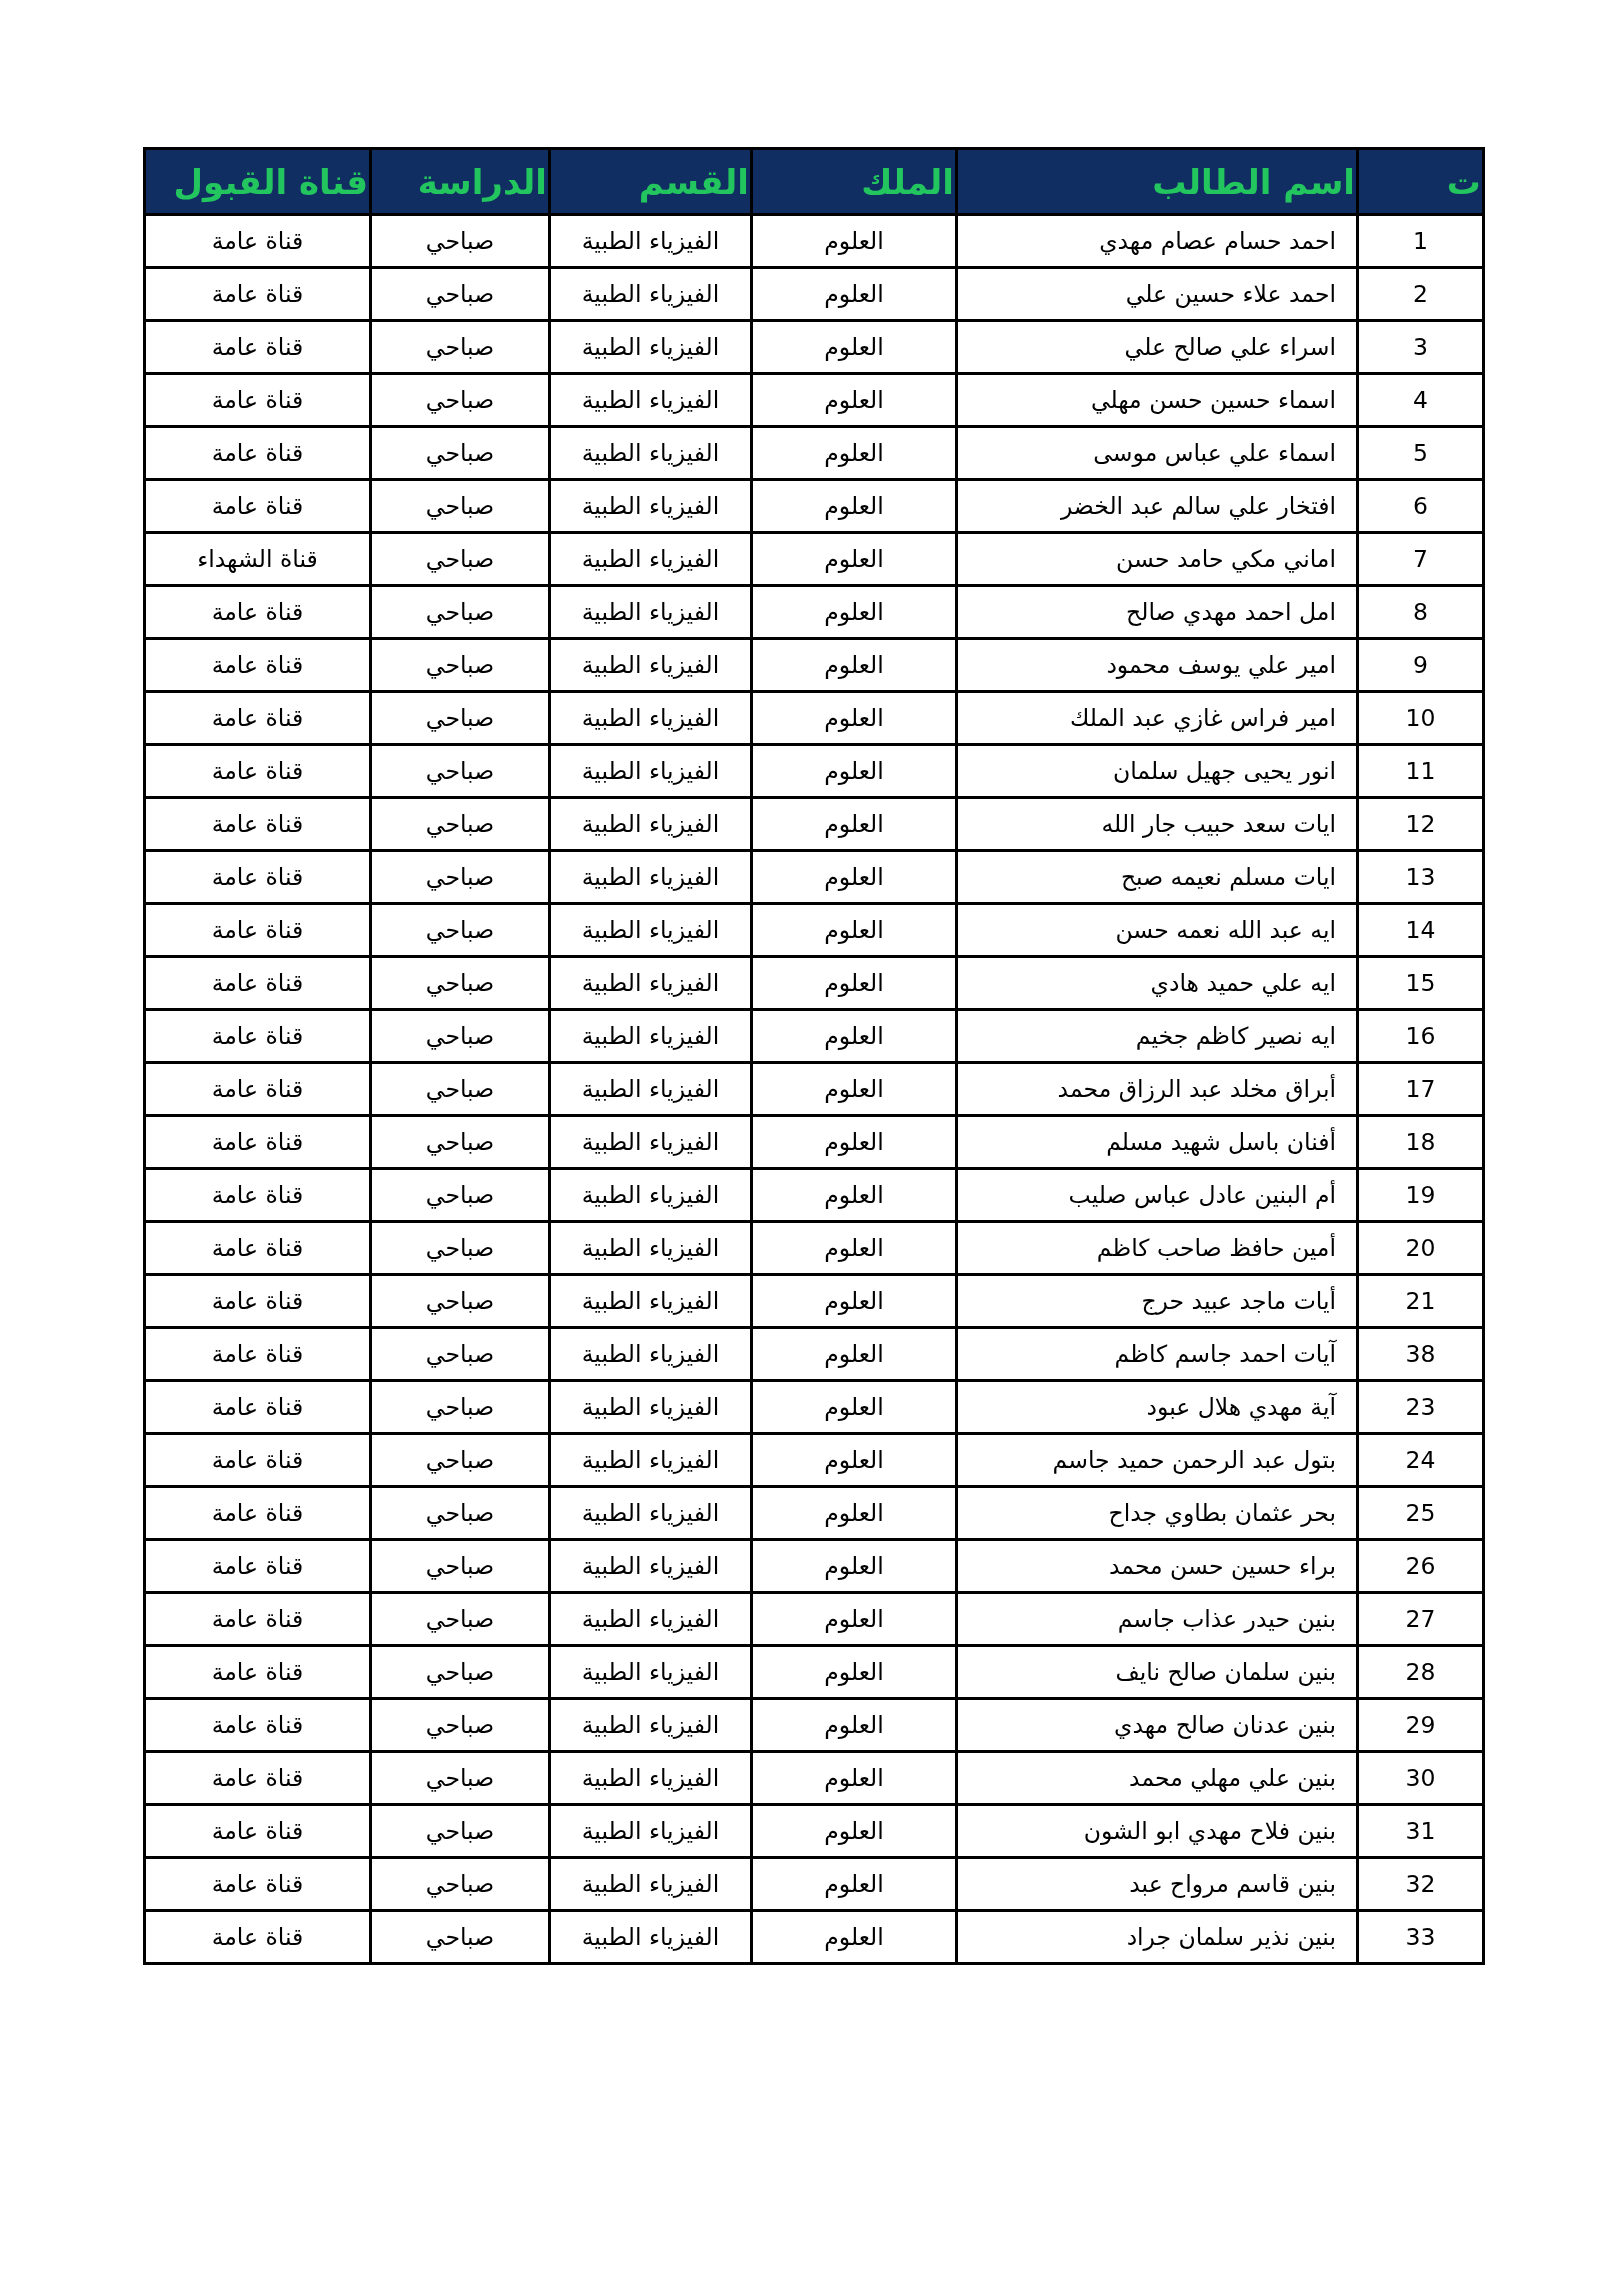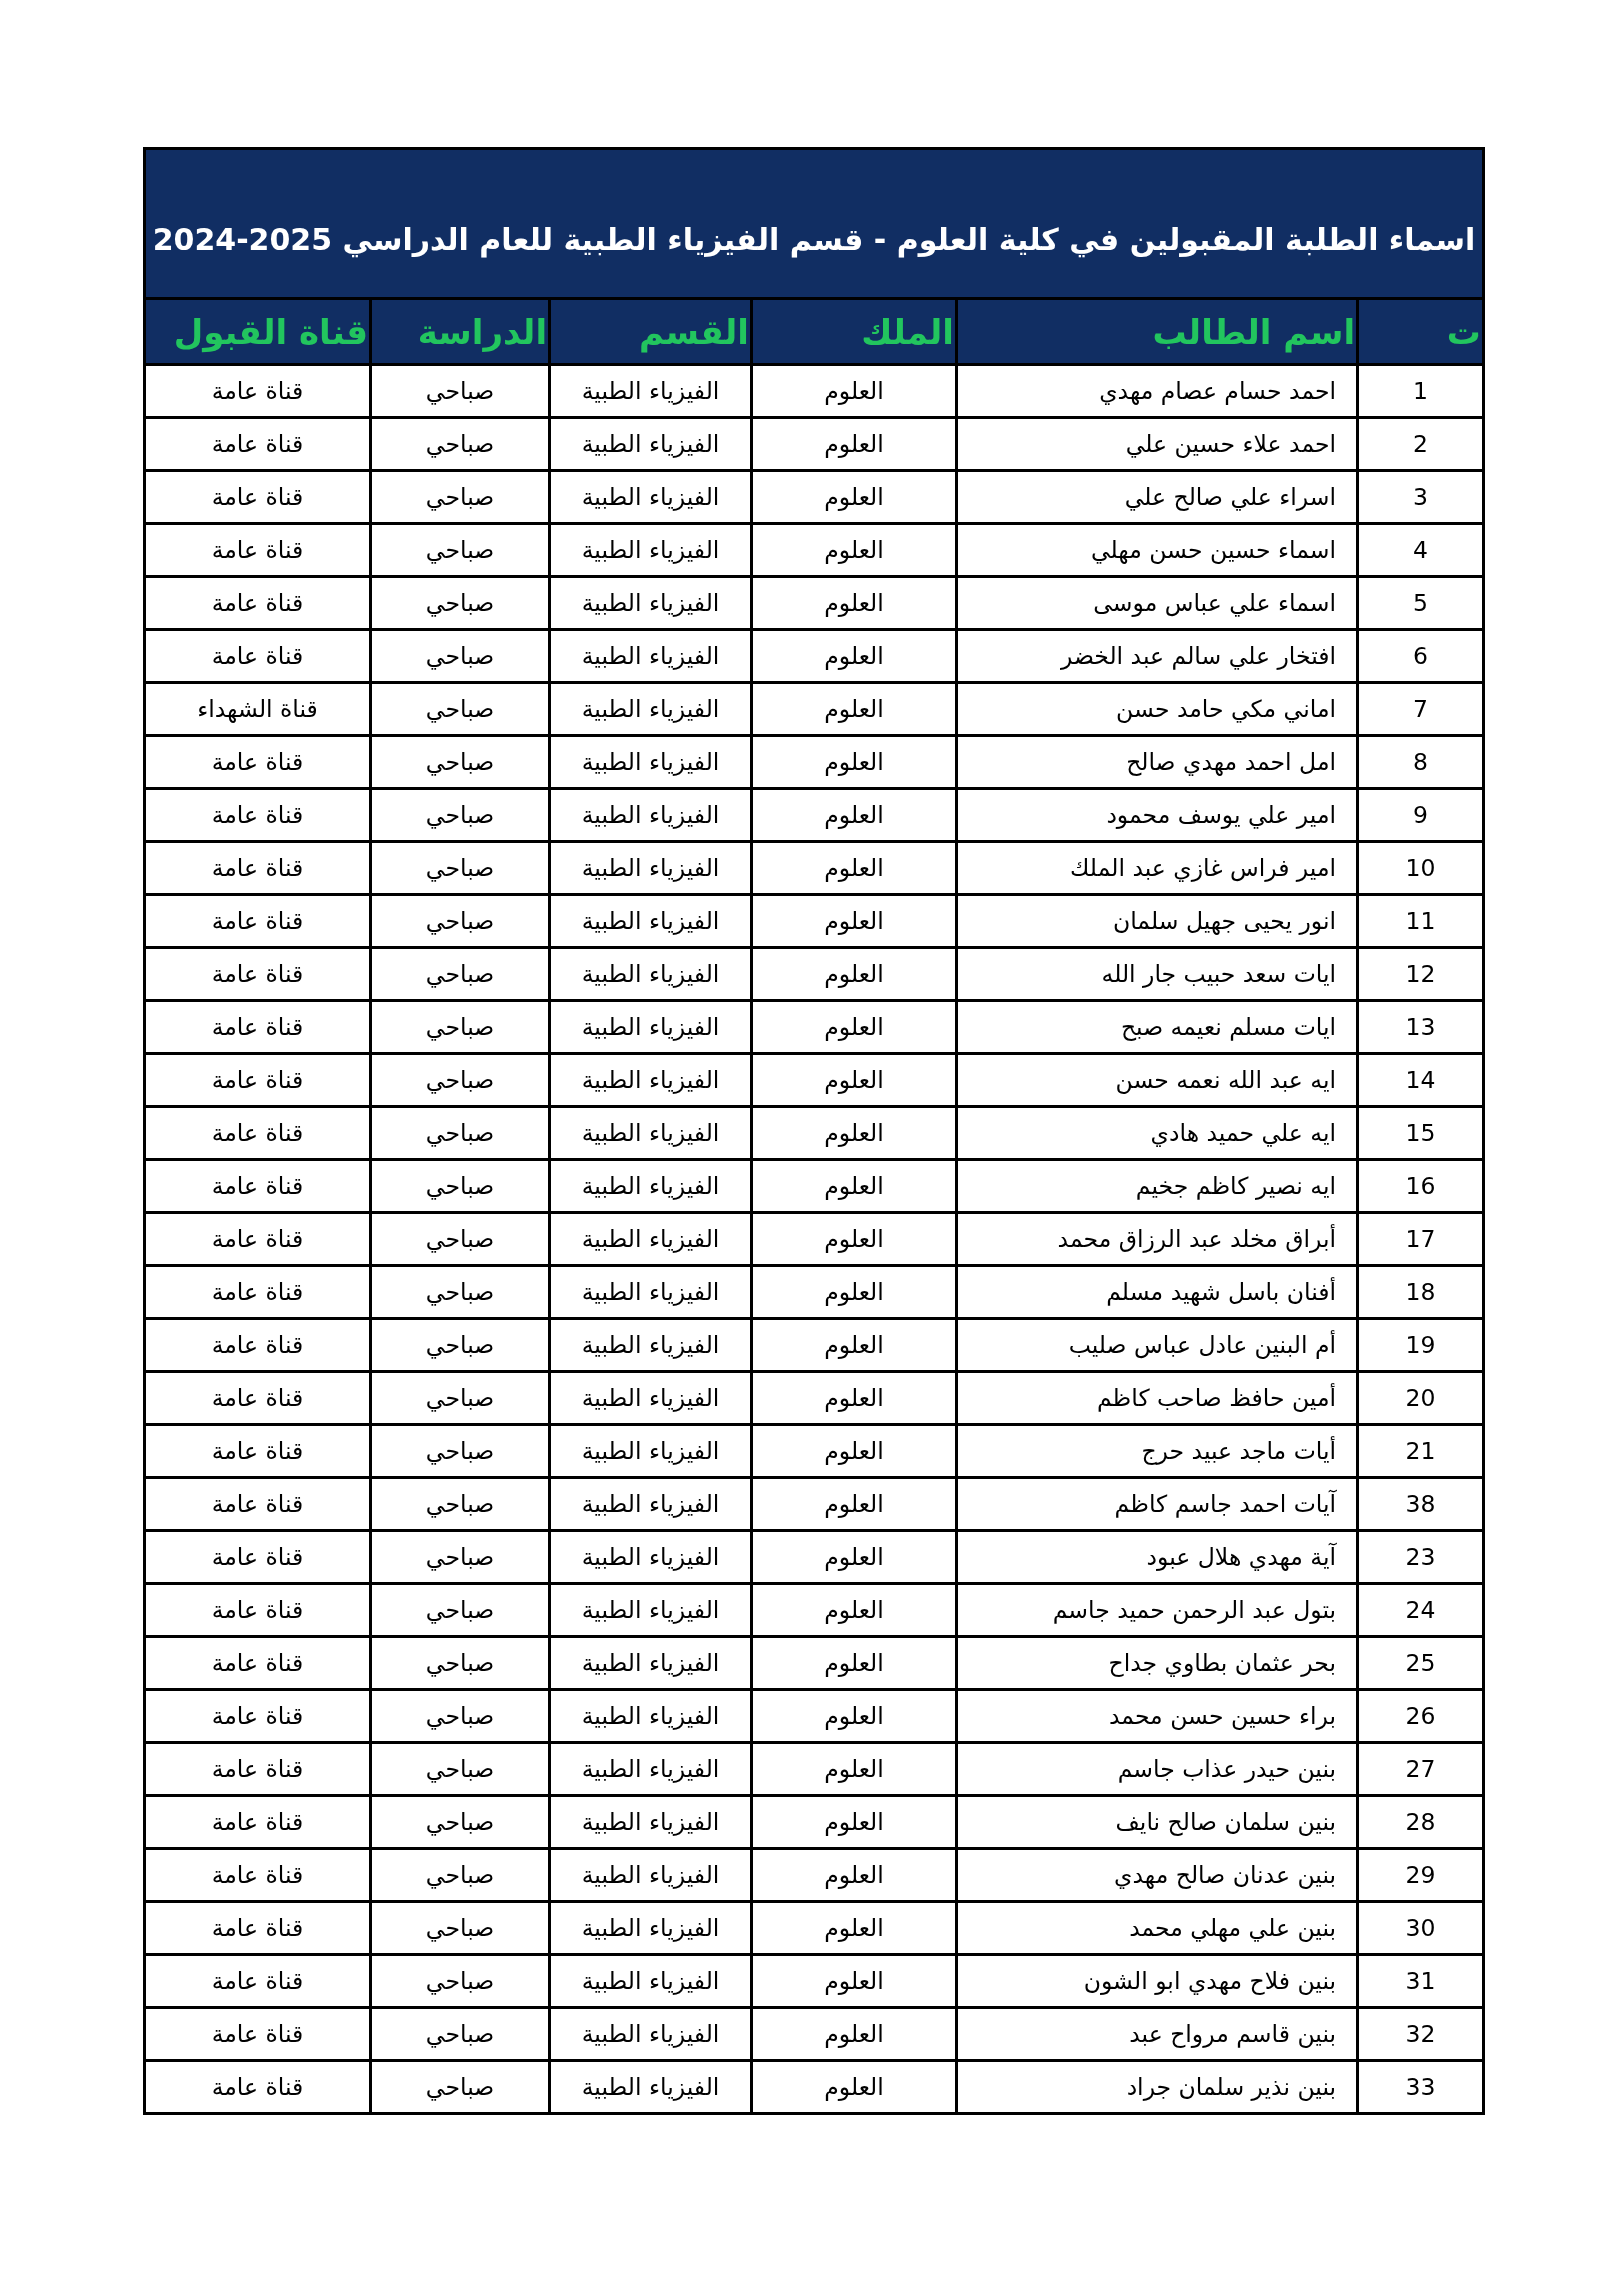--- a/index.html
+++ b/index.html
@@ -73,23 +73,20 @@
   <table class="roster" dir="rtl">
     <colgroup>
       <col style="width:126px">
       <col style="width:401px">
       <col style="width:205px">
       <col style="width:202px">
       <col style="width:179px">
       <col style="width:226px">
     </colgroup>
     <thead>
-      <tr class="title-row">
-        <td colspan="6" class="title-cell">اسماء الطلبة المقبولين في كلية العلوم - قسم الفيزياء الطبية للعام الدراسي 2025-2024</td>
-      </tr>
       <tr class="head-row">
         <th>ت</th>
         <th>اسم الطالب</th>
         <th>الملك</th>
         <th>القسم</th>
         <th>الدراسة</th>
         <th>قناة القبول</th>
       </tr>
     </thead>
     <tbody id="rows">

